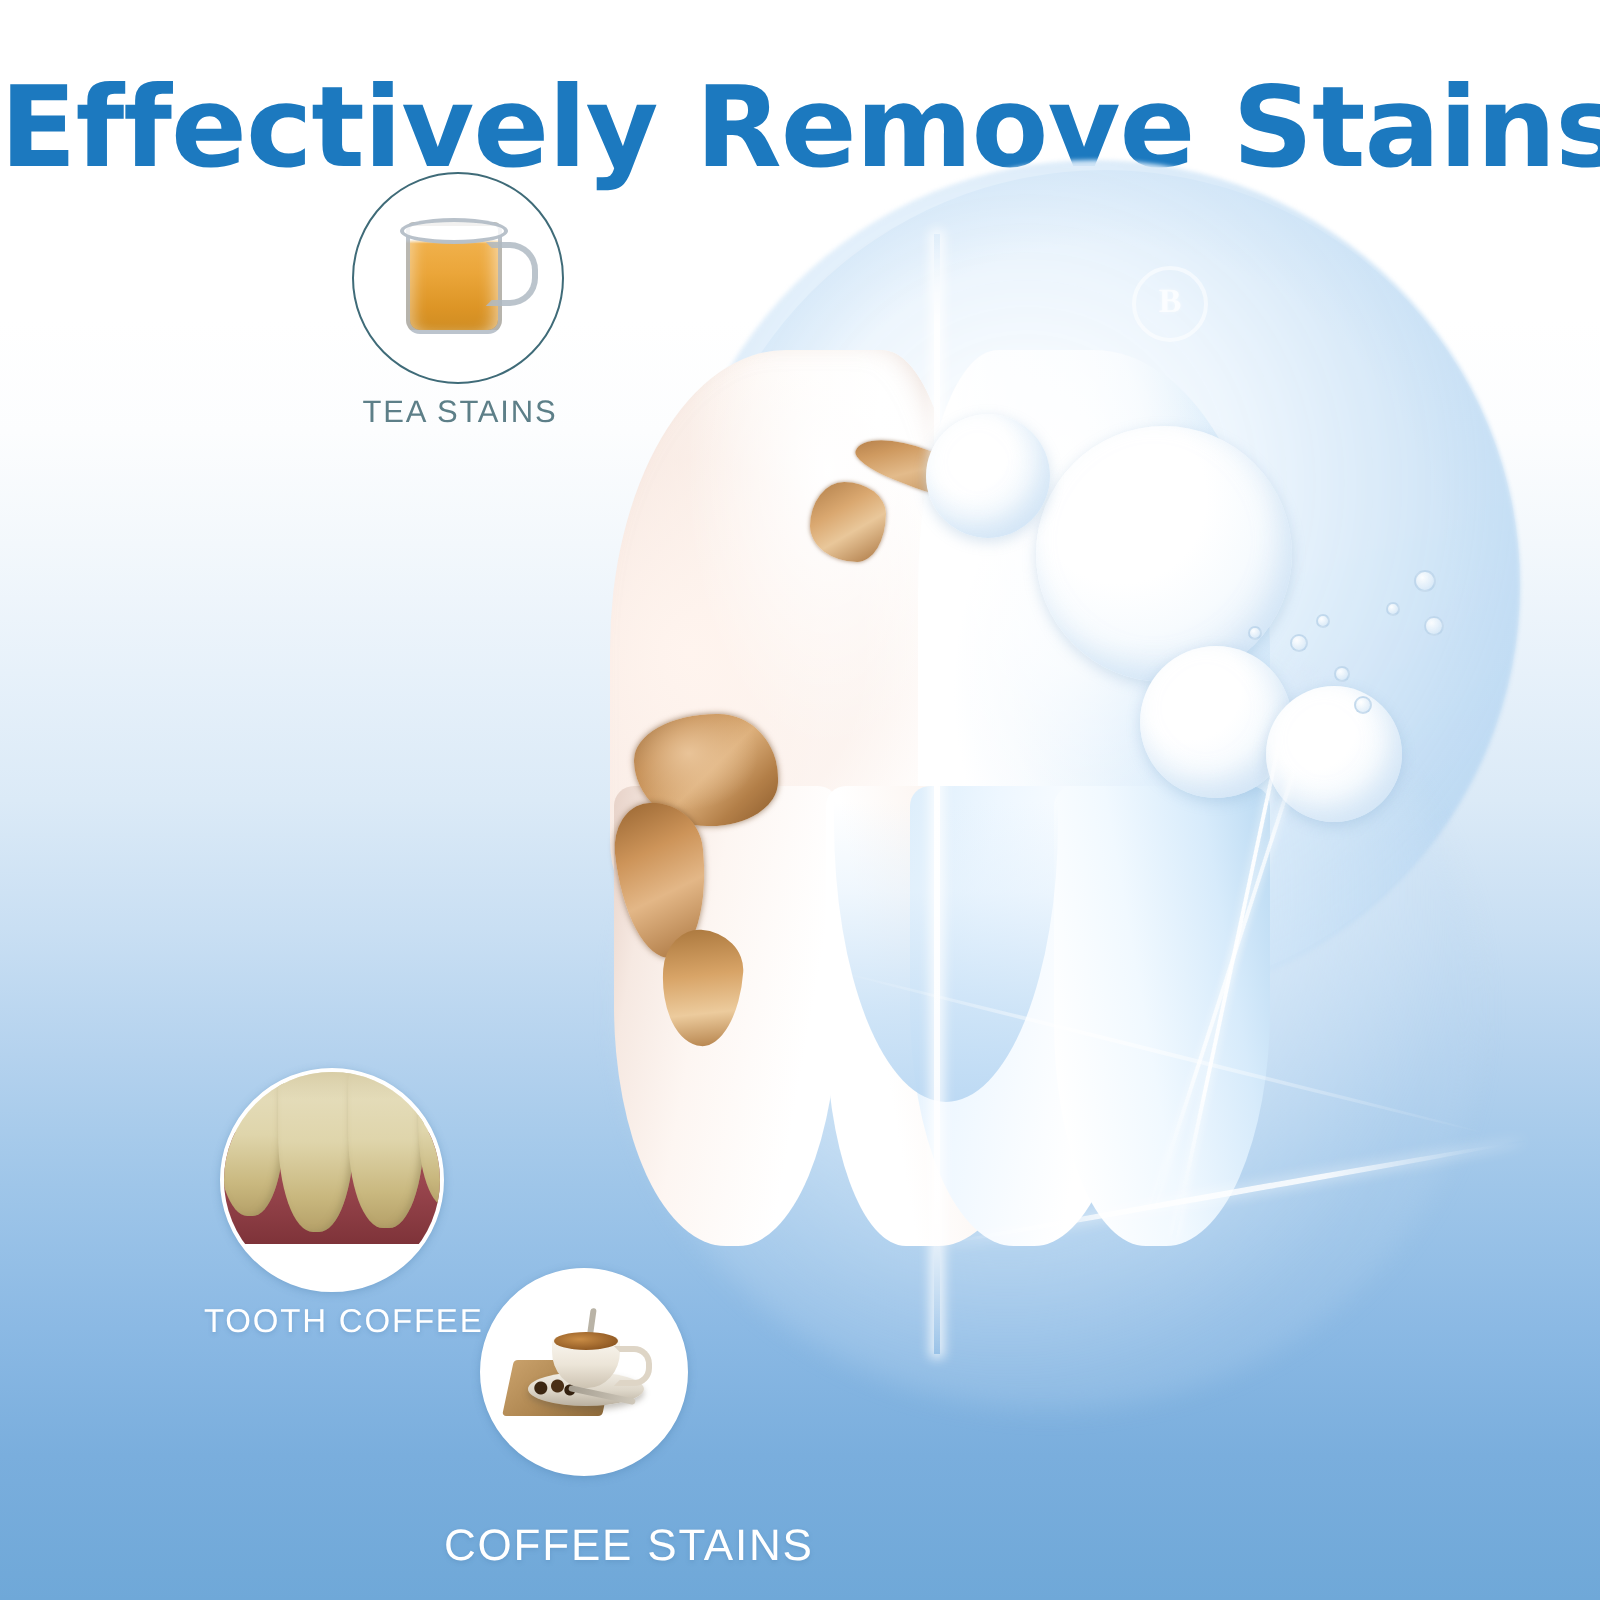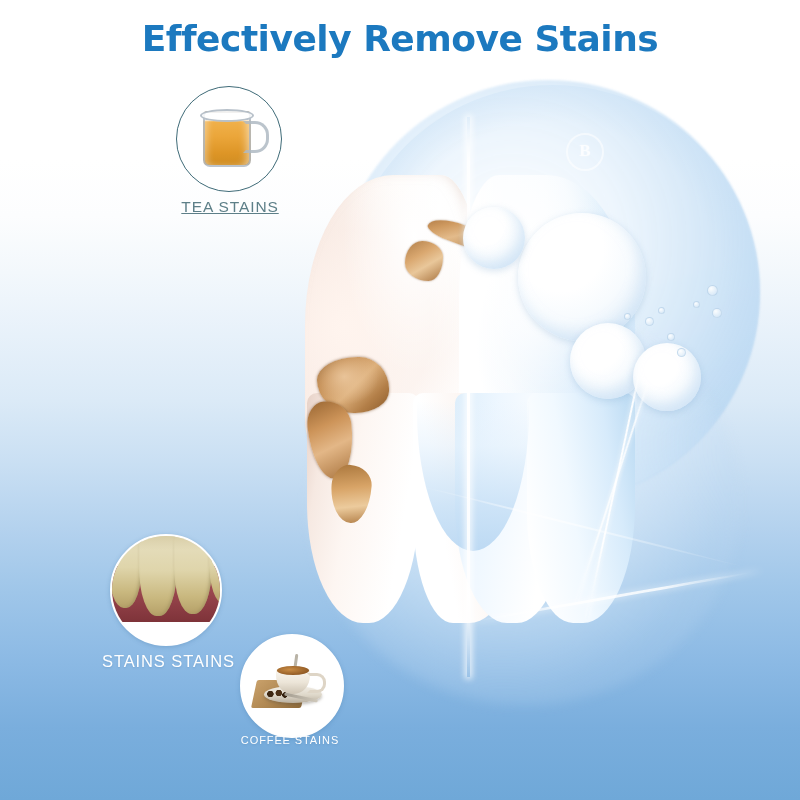--- a/index.html
+++ b/index.html
@@ -15,21 +15,21 @@
       #ffffff 0%, #ffffff 20%, #fcfdfe 27%,
       #f3f8fc 34%, #e7f1fa 42%, #dbeaf7 50%,
       #c9dff3 58%, #b4d2ee 66%, #9fc6e9 74%,
       #8bb9e4 83%, #7aaedd 91%, #6fa8d8 100%);
   }
 
   
   #title{
     position:absolute;left:0;top:-6px;width:800px;
     text-align:center;
-    font-size:36px;
+    font-size:56px;
     font-weight:bold;
     letter-spacing:-0.5px;
     color:#1c79bf;
     font-family:"DejaVu Sans","Liberation Sans",sans-serif;
     white-space:nowrap;
     text-shadow:0 1px 0 rgba(255,255,255,.45);
   }
 
   
   #art{position:absolute;left:250px;top:55px;width:520px;height:650px;}
@@ -474,49 +474,49 @@
   </div>
 
   <div class="feature" style="left:176px;top:86px;">
     <div class="circle dark-rim" style="width:104px;height:104px;">
       <div id="icon-tea">
         <div class="tea-body"></div>
         <div class="tea-handle"></div>
         <div class="tea-lip"></div>
       </div>
     </div>
-    <div class="caption cap-dark" style="left:0px;top:112px;width:108px;text-align:center;text-decoration:underline;">TEA STAINS</div>
+    <div class="caption cap-dark" style="left:0px;top:112px;width:108px;text-align:center;">TEA STAINS</div>
   </div>
 
 
 
   <div class="feature" style="left:110px;top:534px;">
     <div class="circle white-rim" style="width:108px;height:108px;">
       <div id="icon-teeth">
         <div class="teeth-gum"></div>
         <div class="tooth-ic" id="tic1"></div>
         <div class="tooth-ic" id="tic2"></div>
         <div class="tooth-ic" id="tic3"></div>
         <div class="tooth-ic" id="tic4"></div>
         <div class="teeth-top"></div>
         <div class="teeth-white"></div>
       </div>
     </div>
-    <div class="caption cap-white" style="left:-8px;top:118px;width:128px;text-align:center;font-size:16.5px;">STAINS STAINS</div>
+    <div class="caption cap-white" style="left:-8px;top:118px;width:128px;text-align:center;font-size:16.5px;">TOOTH COFFEE</div>
   </div>
 
   <div class="feature" style="left:240px;top:634px;">
     <div class="circle white-rim" style="width:100px;height:100px;">
       <div id="icon-coffee">
         <div class="cof-mat"></div>
         <div class="cof-spoon"></div>
         <div class="cof-saucer"></div>
         <div class="cof-beans"></div>
         <div class="cof-cup"></div>
         <div class="cof-handle"></div>
         <div class="cof-liquid"></div>
         <div class="cof-spoon2"></div>
       </div>
     </div>
-    <div class="caption cap-white" style="left:-18px;top:100px;width:136px;text-align:center;font-size:11px;">COFFEE STAINS</div>
+    <div class="caption cap-white" style="left:-18px;top:126px;width:136px;text-align:center;font-size:22px;">COFFEE STAINS</div>
   </div>
 
 </div>
 
 </body></html>

